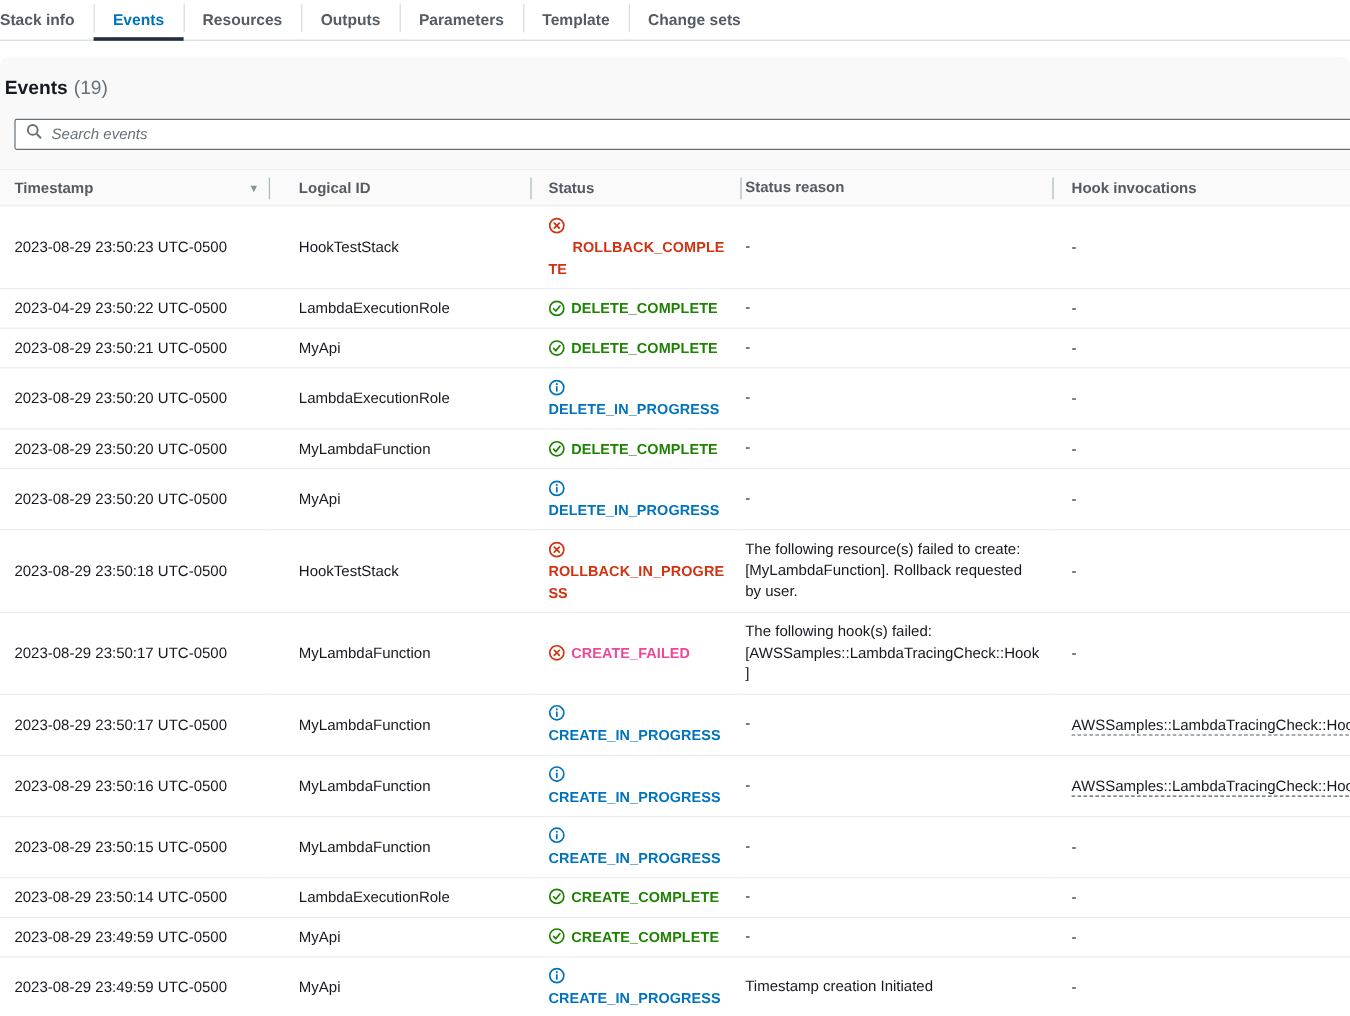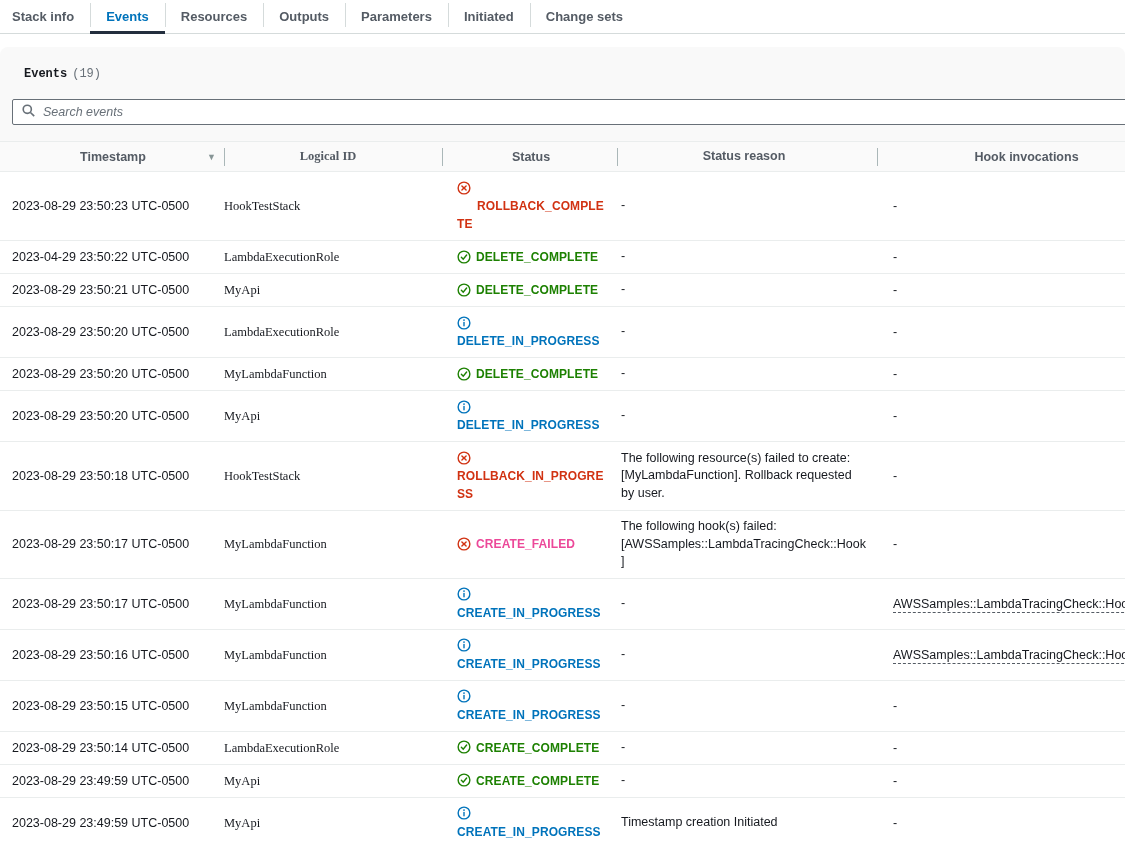--- a/index.html
+++ b/index.html
@@ -9,21 +9,20 @@
     background: #ffffff;
     font-family: "Liberation Sans", "DejaVu Sans", sans-serif;
     color: #16191f;
   }
 
   
   .tabbar {
     display: flex;
     align-items: stretch;
     height: 34px;
-    padding-left: 12px;
     background: #fff;
     border-bottom: 1px solid #d5dbdb;
   }
   .tab {
     position: relative;
     display: flex;
     align-items: center;
     padding: 0 16px;
     font-size: 13px;
     font-weight: 700;
@@ -49,24 +48,23 @@
 
   
   .panel {
     margin-top: 13px;
     min-height: 800px;
     background: #f9f9f9;
     border-radius: 8px 8px 0 0;
     padding-top: 17px;
   }
   .panel-title {
-    margin-left: 24px;
-    font-size: 12px;
+    margin-left: 4px;
+    font-size: 16px;
     line-height: 20px;
-    font-family: Liberation Mono, monospace;
   }
   .panel-title .t { font-weight: 700; color: #16191f; }
   .panel-title .count { font-weight: 400; color: #687078; margin-left: 5px; }
 
   .search-box {
     display: flex;
     align-items: center;
     gap: 8px;
     margin: 15px 0 0 12px;
     width: 1150px;            
@@ -95,21 +93,21 @@
   table {
     margin-top: 16px;
     width: 1170px;            
     border-collapse: collapse;
     table-layout: fixed;
     background: #fff;
   }
   th {
     position: relative;
     height: 30px;
-    text-align: center;
+    text-align: left;
     font-size: 12.5px;
     font-weight: 700;
     color: #545b64;
     background: #fafafa;
     border-top: 1px solid #eaeded;
     border-bottom: 1px solid #eaeded;
     white-space: nowrap;
     margin-top: 16px;
   }
   th + th::before {
@@ -132,21 +130,21 @@
     font-size: 12.5px;
     line-height: 18px;
     color: #16191f;
     vertical-align: middle;
     border-bottom: 1px solid #eaeded;
     overflow-wrap: anywhere;
   }
   tbody tr:last-child td { border-bottom: 1px solid #879596; }
 
   .c1 { padding-left: 12px; padding-right: 10px; }
-  .c2 { padding-right: 10px; font-family: Liberation Serif, serif; }
+  .c2 { padding-left: 25px; padding-right: 10px; }
   .c3 { padding-left: 15px; padding-right: 12px; }
   .c4 { padding-left: 4px; padding-right: 10px; line-height: 17.5px; }
   .c5 { padding-left: 16px; padding-right: 10px; }
 
   .status-lbl {
     font-weight: 700;
     font-size: 12px;
     letter-spacing: 0.1px;
   }
   .status-icon svg {
@@ -175,21 +173,21 @@
     <div class="tab">
       <span>Resources</span>
     </div>
     <div class="tab">
       <span>Outputs</span>
     </div>
     <div class="tab">
       <span>Parameters</span>
     </div>
     <div class="tab">
-      <span>Initiated</span>
+      <span>Template</span>
     </div>
     <div class="tab">
       <span>Change sets</span>
     </div>
   </nav>
 
 <section class="panel">
   <h2 class="panel-title">
     <span class="t">Events</span><span class="count">(19)</span>
   </h2>

